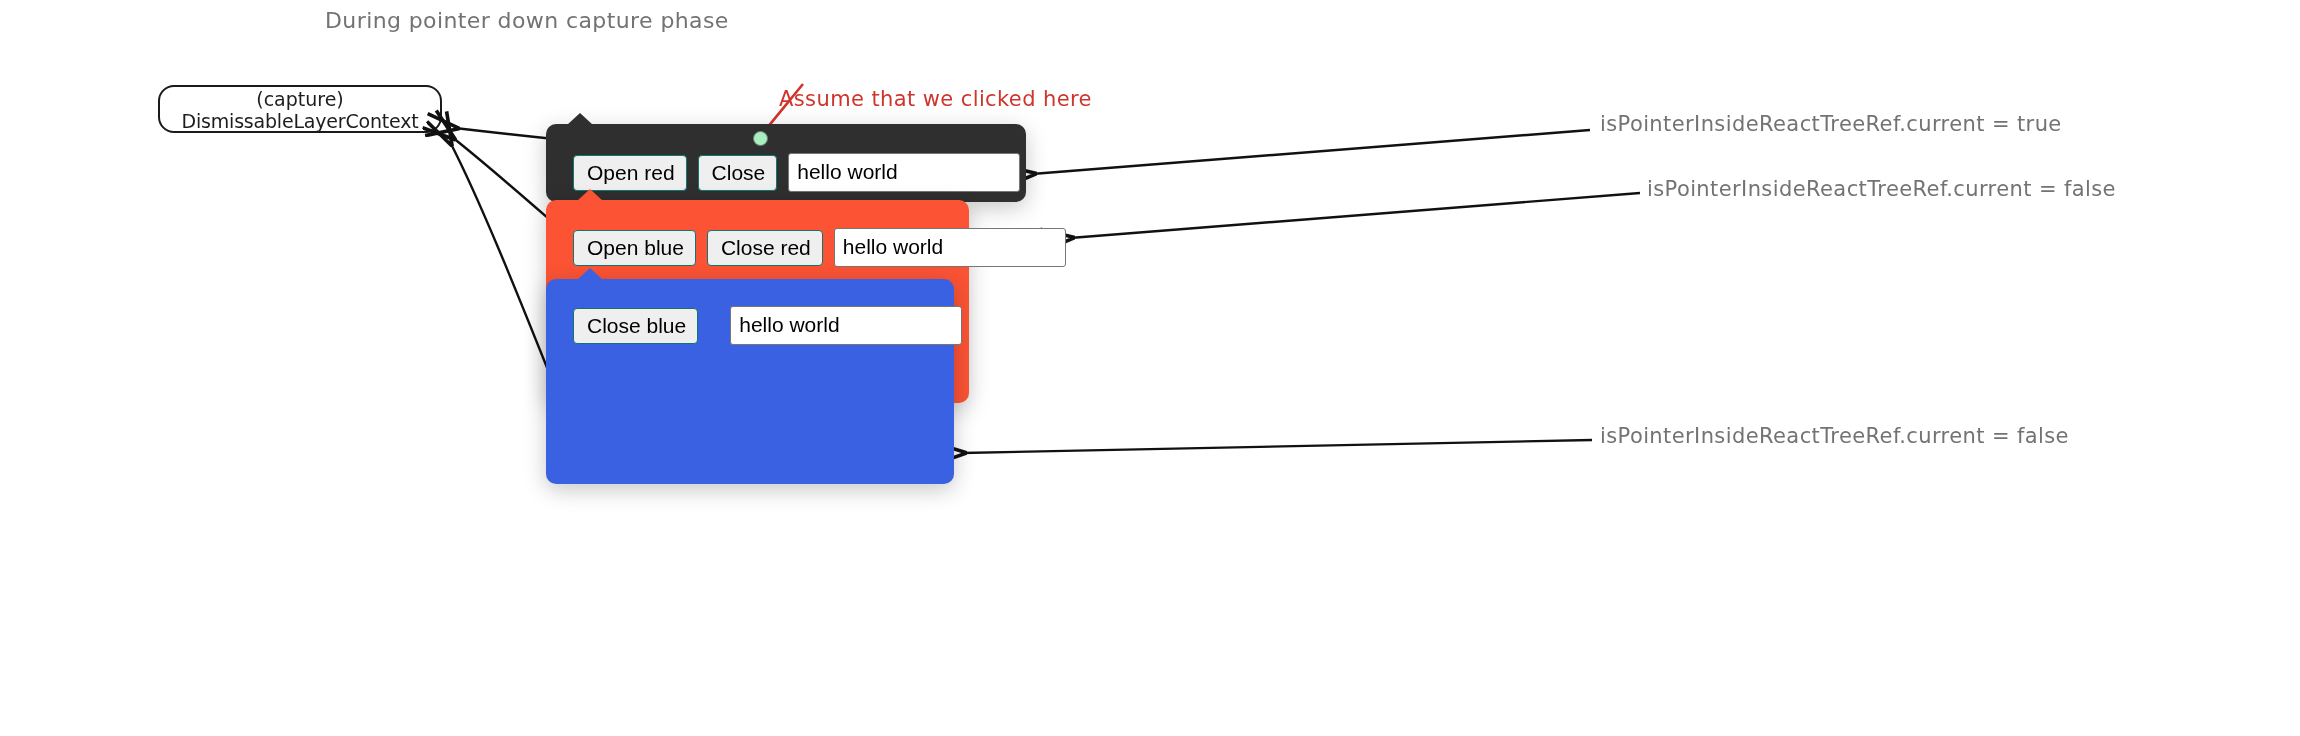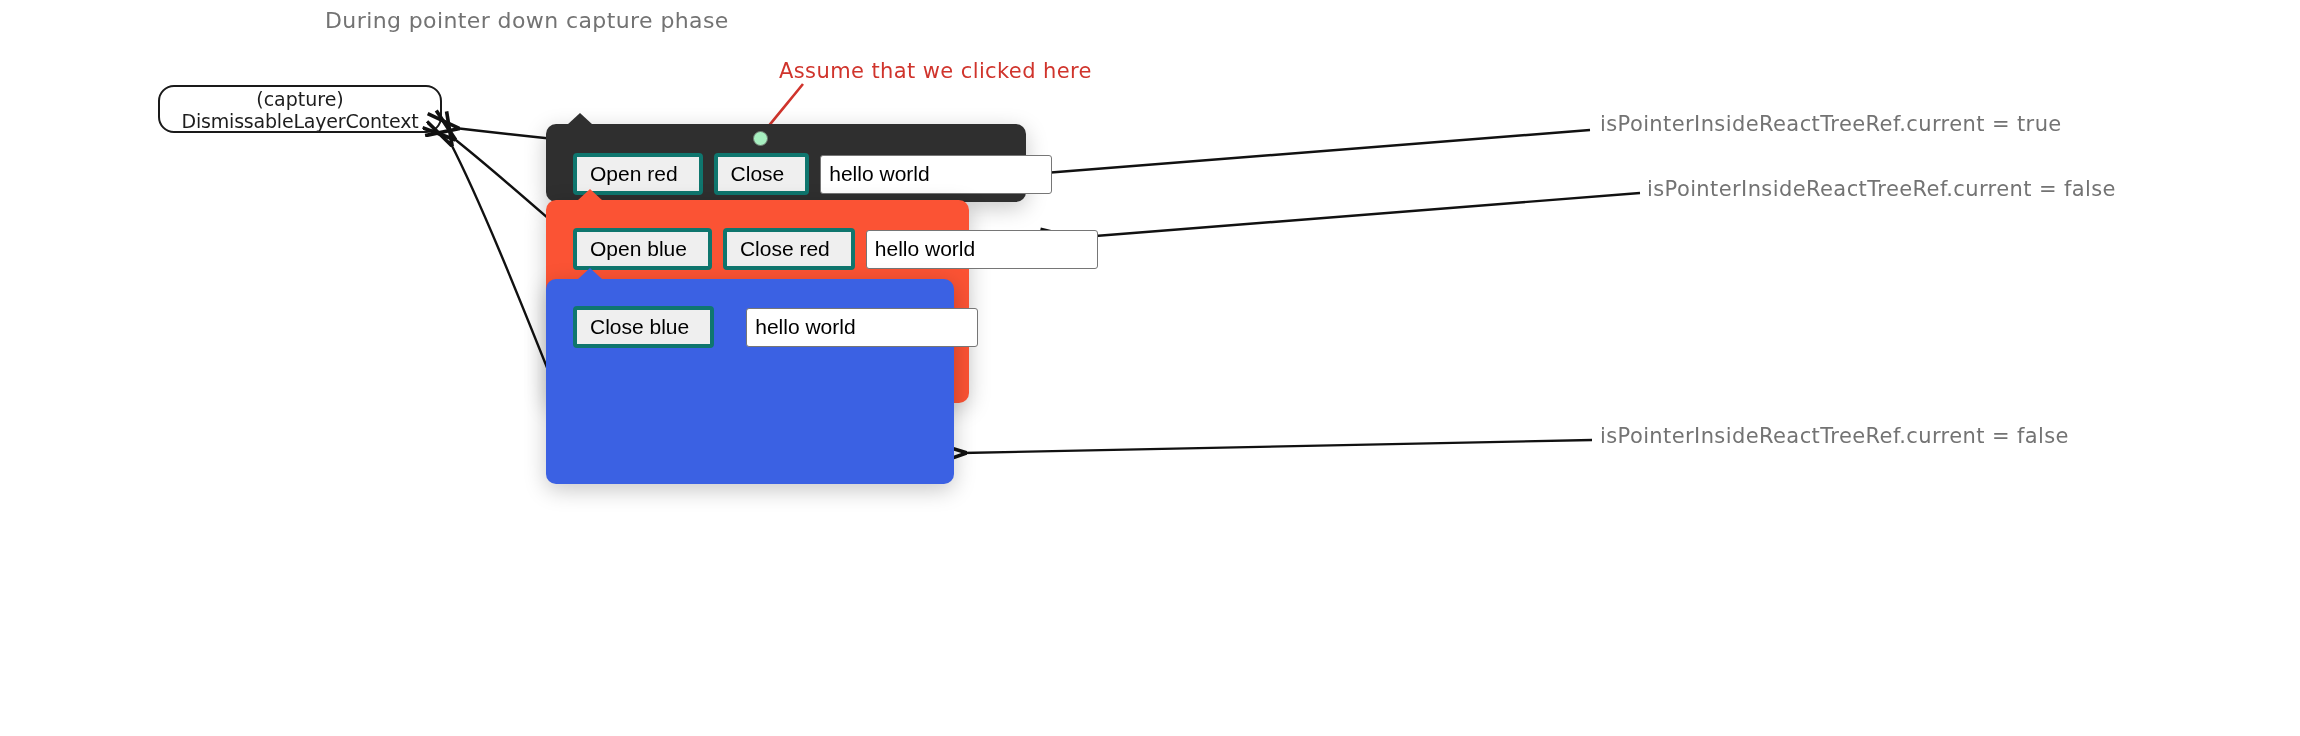--- a/index.html
+++ b/index.html
@@ -18,21 +18,21 @@
   
   .hand {
     position: absolute;
     color: #737373;
     font-family: "DejaVu Sans", sans-serif;
     font-size: 21px;
     letter-spacing: 0.4px;
     white-space: pre;
     line-height: 30px;
   }
-  .hand.red { color: #d0342c; }
+  .hand.red { color: #d0342c; margin-top: 28px; }
 
   #title-text {
     left: 325px;
     top: 6px;
     font-size: 22px;
   }
 
   #click-annotation {
     left: 779px;
     top: 56px;
@@ -103,23 +103,23 @@
     display: flex;
     align-items: center;
     gap: 11px;
   }
 
   .btn {
     font-family: "Liberation Sans", sans-serif;
     font-size: 21px;
     color: #000000;
     background: #efefef;
-    border: 4px solid #0f766e;
+    border: 1px solid #0f766e;
     border-radius: 4px;
-    padding: 6px 21px 7px 13px;
+    padding: 6px 11px 7px 13px;
     line-height: 1;
     cursor: pointer;
     white-space: nowrap;
   }
   .txt {
     font-family: "Liberation Sans", sans-serif;
     font-size: 21px;
     color: #000000;
     background: #ffffff;
     border: 1px solid #767676;

